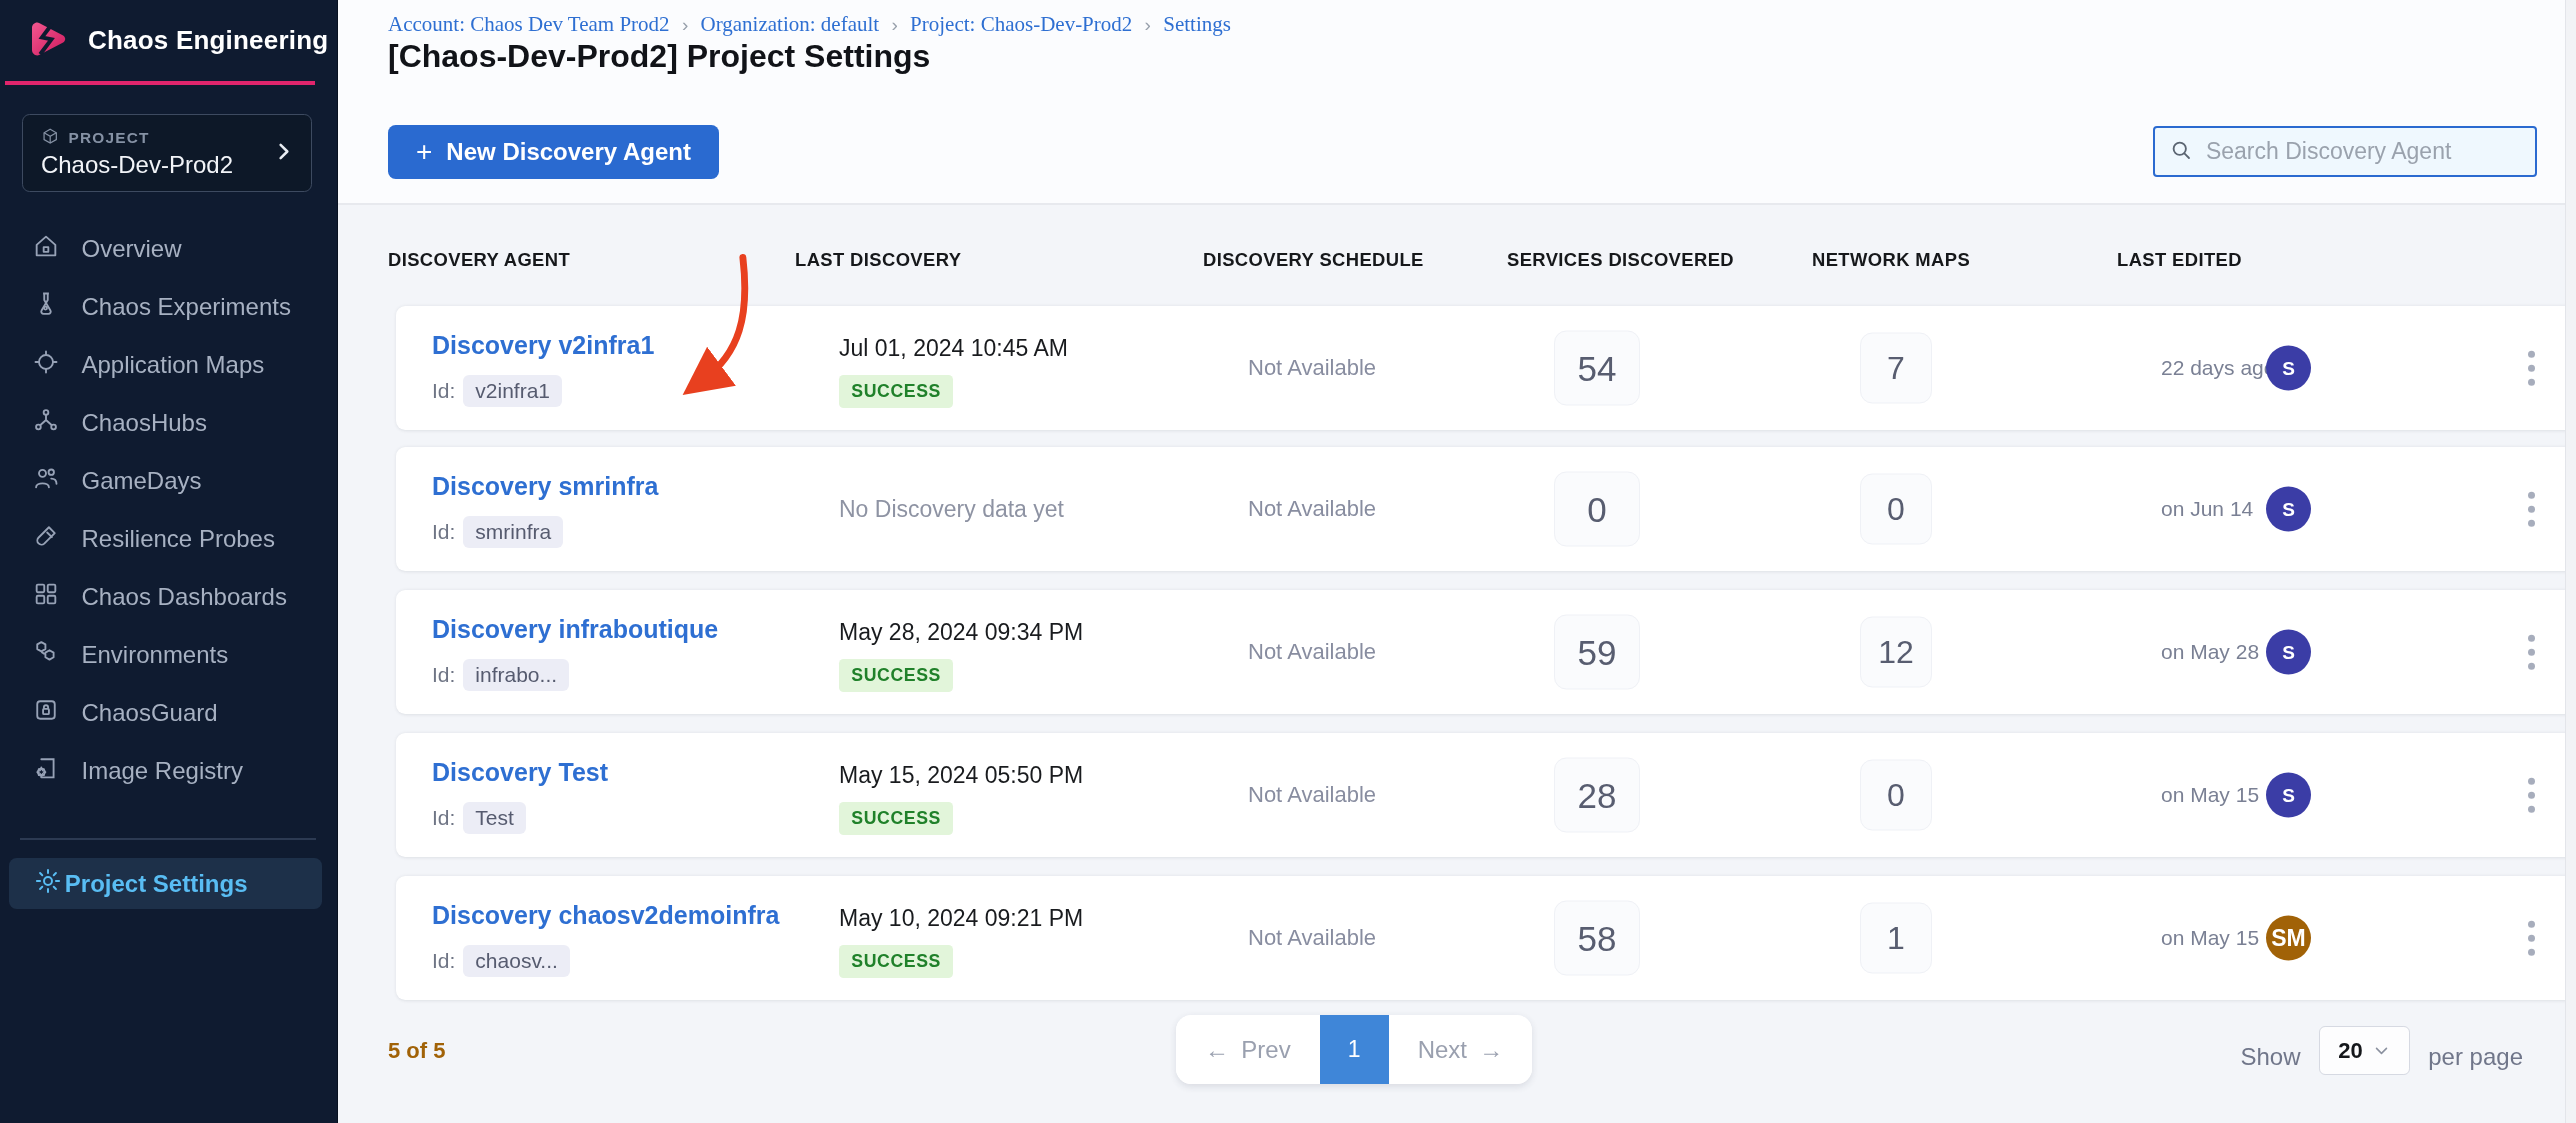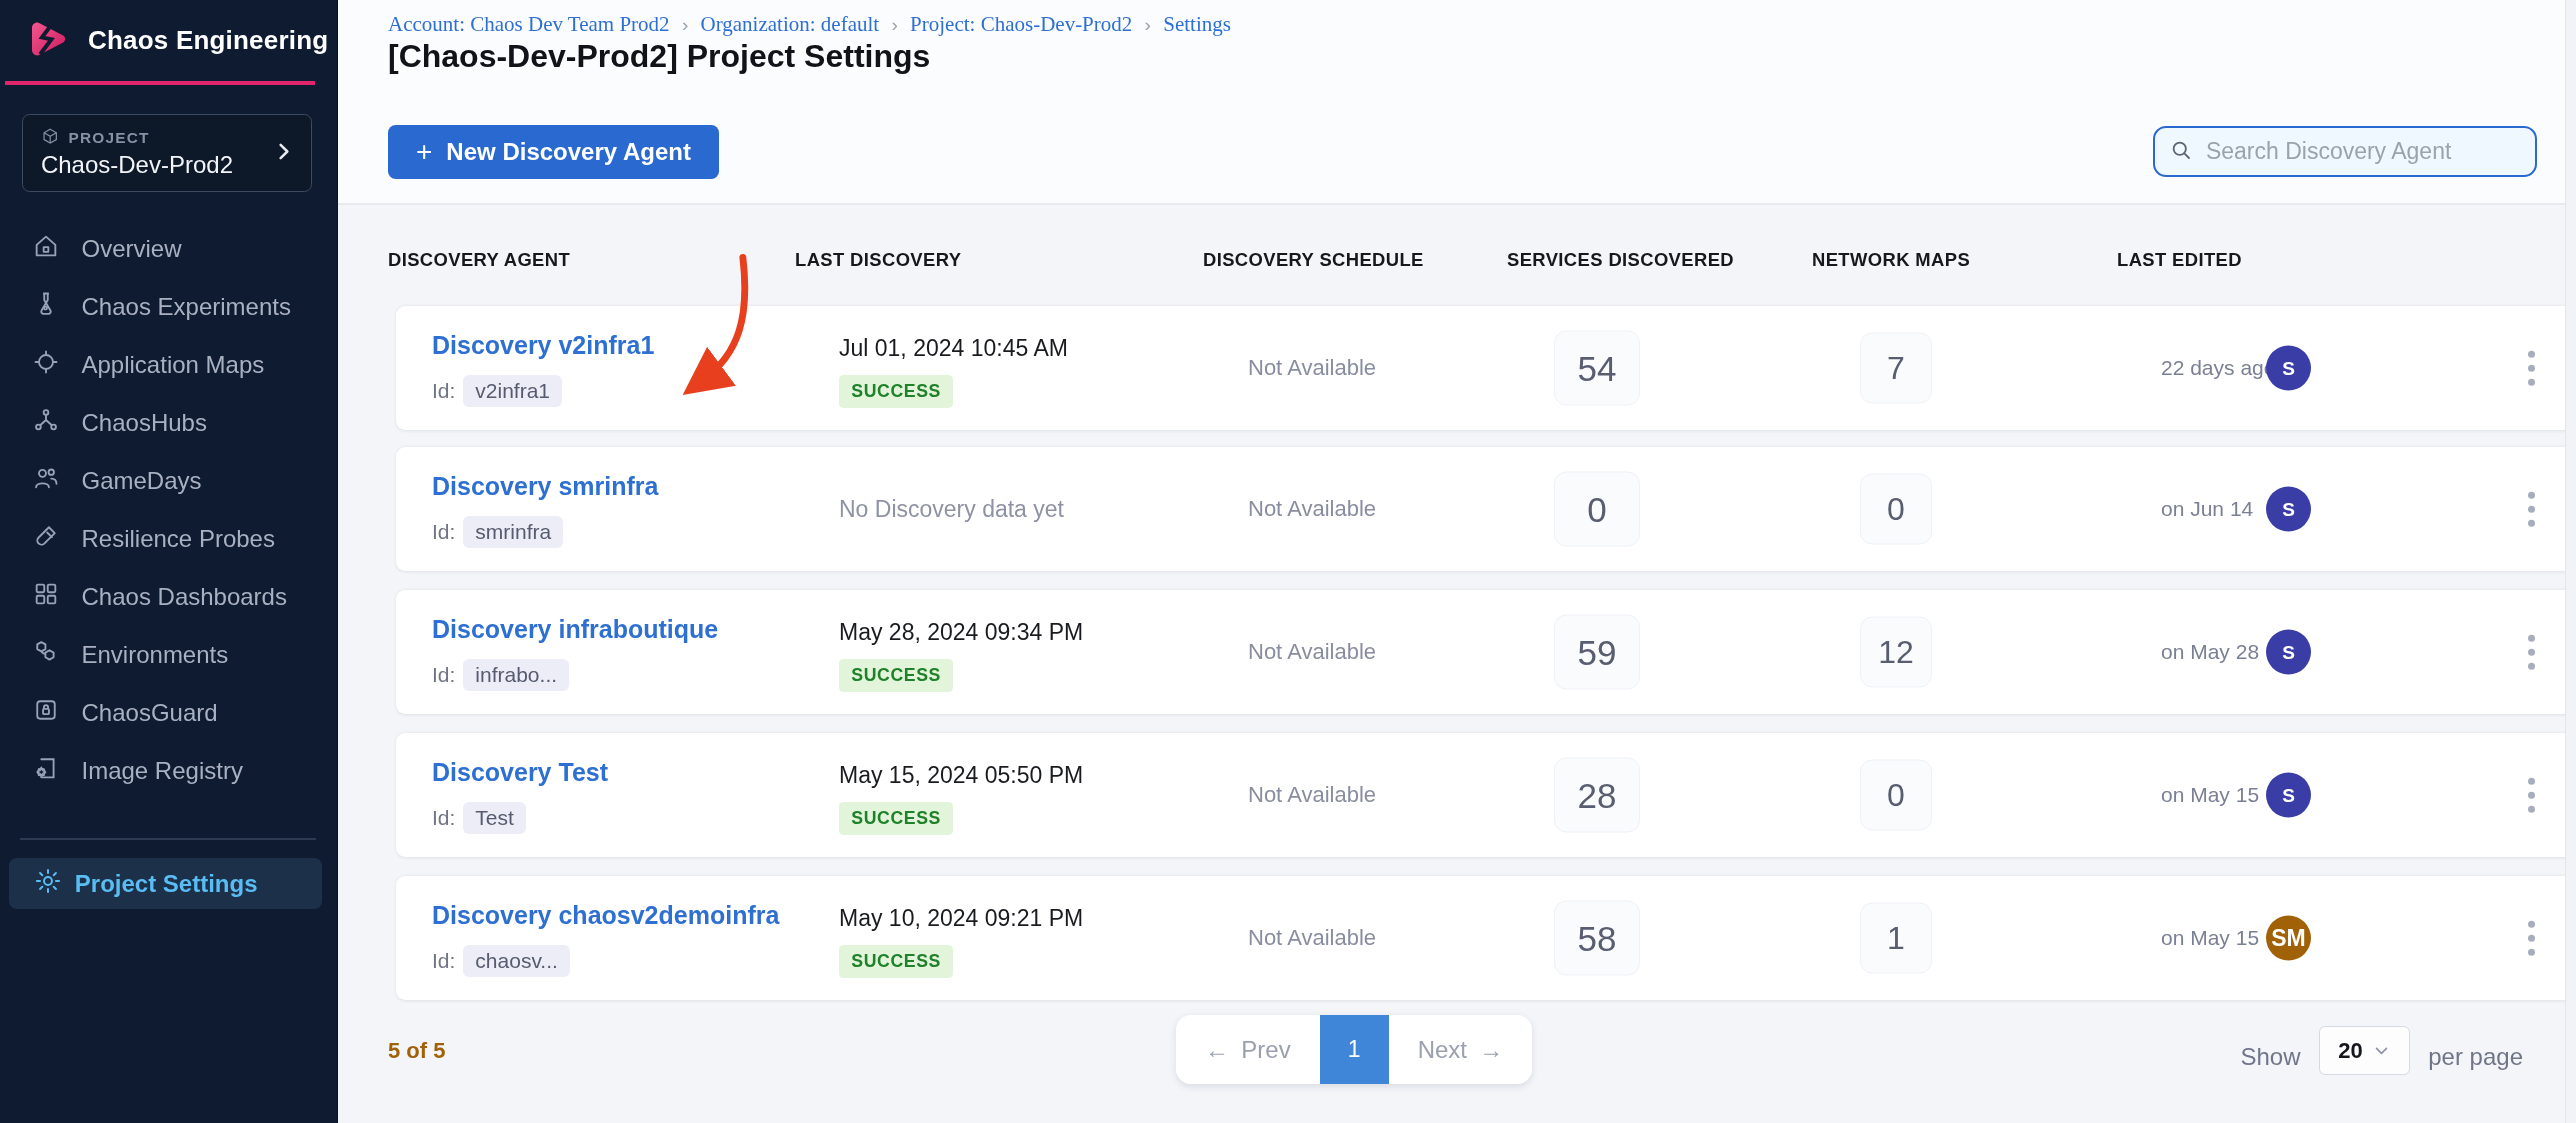--- a/index.html
+++ b/index.html
@@ -23,40 +23,40 @@
   .project-name { position:absolute; left:18.4px; bottom:12.3px; color:#f2f4f8; font-size:24px; }
   .project-chevron { position:absolute; right:15.4px; top:50%; transform:translateY(-50%); }
 
   .nav { position:absolute; top:220px; left:0; width:338px; }
   .nav-item { height:58px; display:flex; align-items:center; padding-left:32px; gap:21.5px;
               color:#a7b1c2; font-size:24px; cursor:pointer; }
   .nav-item svg { flex:0 0 auto; }
   .side-divider { position:absolute; left:20px; top:838px; width:296px; height:1.5px; background:#2c3a52; }
   .settings-item { position:absolute; left:9.2px; top:858px; width:313px; height:51px;
                    background:#1d3049; border-radius:7.7px; display:flex; align-items:center;
-                   padding-left:24.6px; gap:13px; color:#59bdf3; font-size:24px; font-weight:600; cursor:pointer; }
+                   padding-left:24.6px; gap:3px; color:#59bdf3; font-size:24px; font-weight:600; cursor:pointer; }
 
   
   .main { position:absolute; left:338px; top:0; width:2238px; height:1123px; background:#fbfcfe; }
   .table-bg { position:absolute; left:0; top:205px; width:2238px; height:918px; background:#f3f5f9; }
   .toolbar-divider { position:absolute; left:0; top:203px; width:2238px; height:1.5px; background:#e7e9ee; }
 
   .breadcrumb { position:absolute; left:50px; top:12.3px; font-size:21px; display:flex; align-items:center; }
   .bc-link { color:#2e6fd2; cursor:pointer;font-family:Liberation Serif, serif; }
   .bc-sep { color:#98a0ac; padding:0 12.3px; font-size:19px; }
   .page-title { position:absolute; left:50px; top:38px; font-size:32px; font-weight:700; color:#111318; }
 
   .btn-new { position:absolute; left:50px; top:125px; height:54px; padding:0 28px;
              background:#2a6ad0; border:none; border-radius:7.7px; color:#fff; font-size:24px; font-weight:700;
              display:flex; align-items:center; gap:14px; cursor:pointer;
              font-family:"Liberation Sans", sans-serif; }
   .btn-plus { font-size:28px; font-weight:400; line-height:1; }
 
   .search-box { position:absolute; right:39px; top:126px; width:384px; height:51px;
-                border:2.3px solid #2a6ad0; border-radius:13px; background:#eff8fe;
+                border:2.3px solid #2a6ad0; border-radius:4px; background:#eff8fe;
                 display:flex; align-items:center; padding:0 14px; gap:12.3px; }
   .search-box input { border:none; outline:none; background:transparent; width:100%;
                       font-size:23px; color:#333; font-family:"Liberation Sans", sans-serif; }
   .search-box input::placeholder { color:#9aa2ad; }
 
   .th { position:absolute; top:249px; font-size:18.4px; font-weight:700; color:#16181b; letter-spacing:0.4px; }
 
   .row-card { position:absolute; left:14px; width:2199px; height:124px; background:#fff;
               border-radius:9.2px; box-shadow:0 0.8px 3.1px rgba(35,45,60,.10);margin-left:44px; }
   .c-name { position:absolute; left:36px; top:24.6px; font-size:25px; font-weight:700; color:#2e6fd2; cursor:pointer; }

